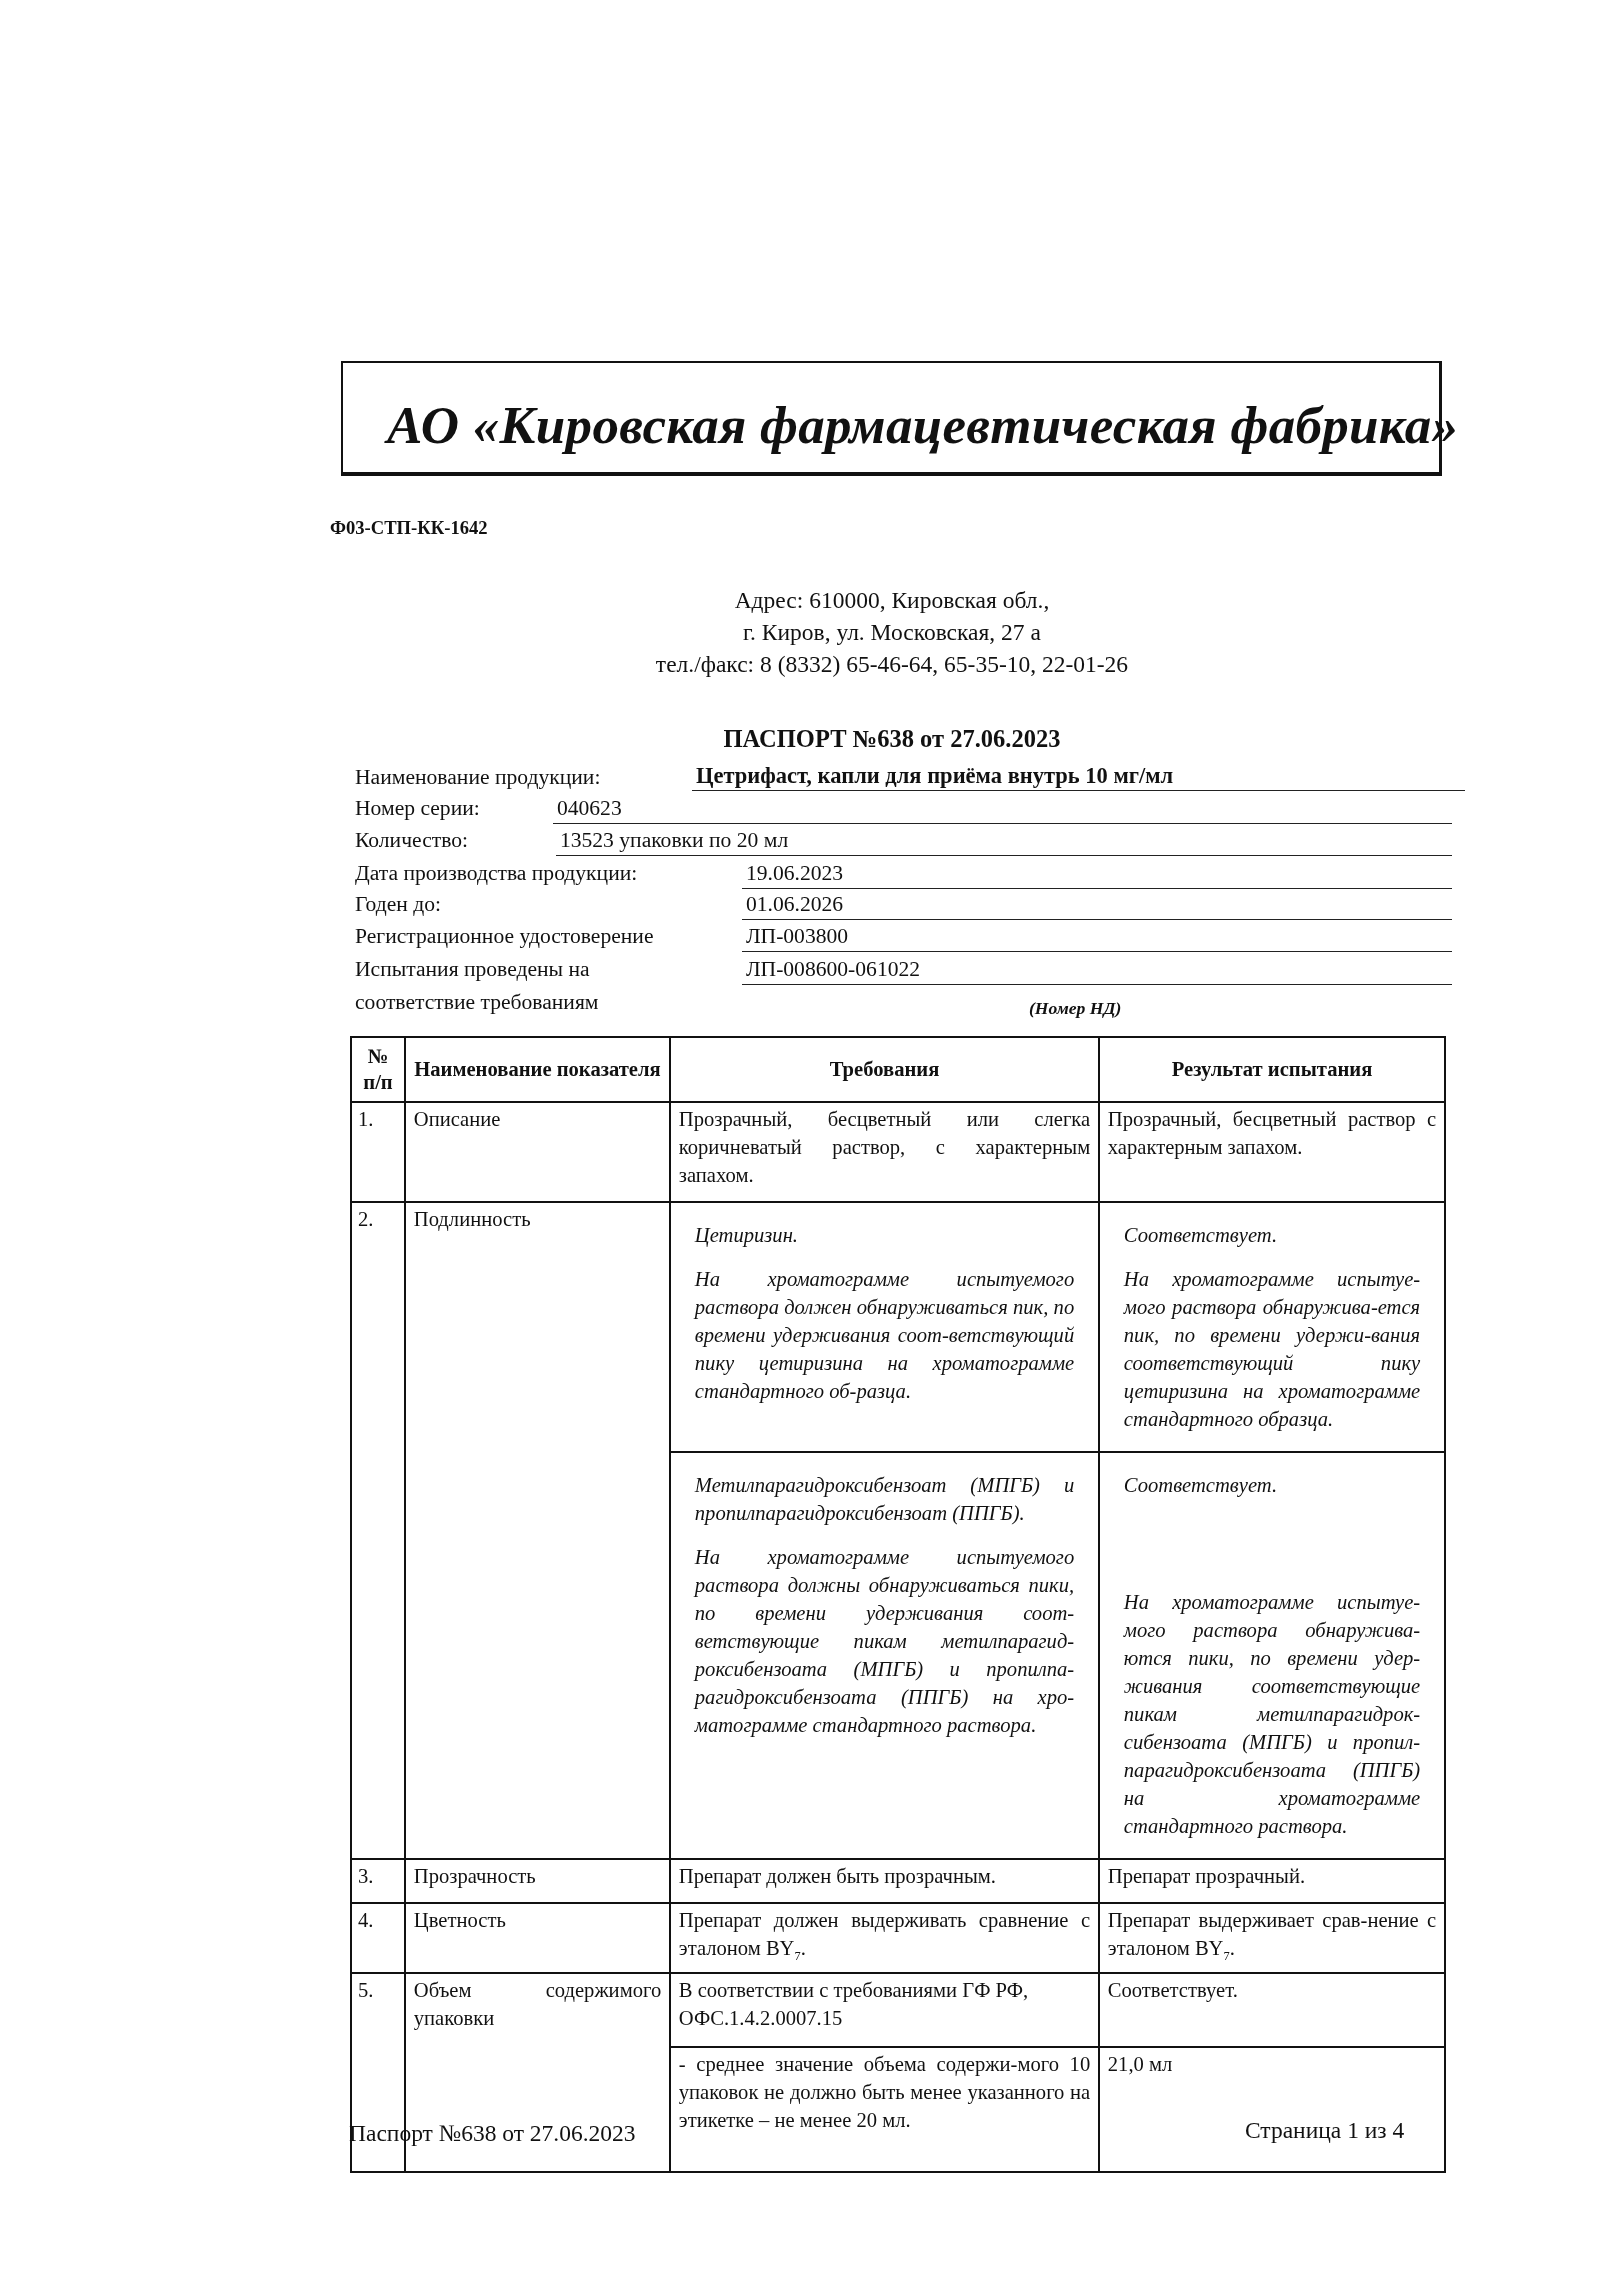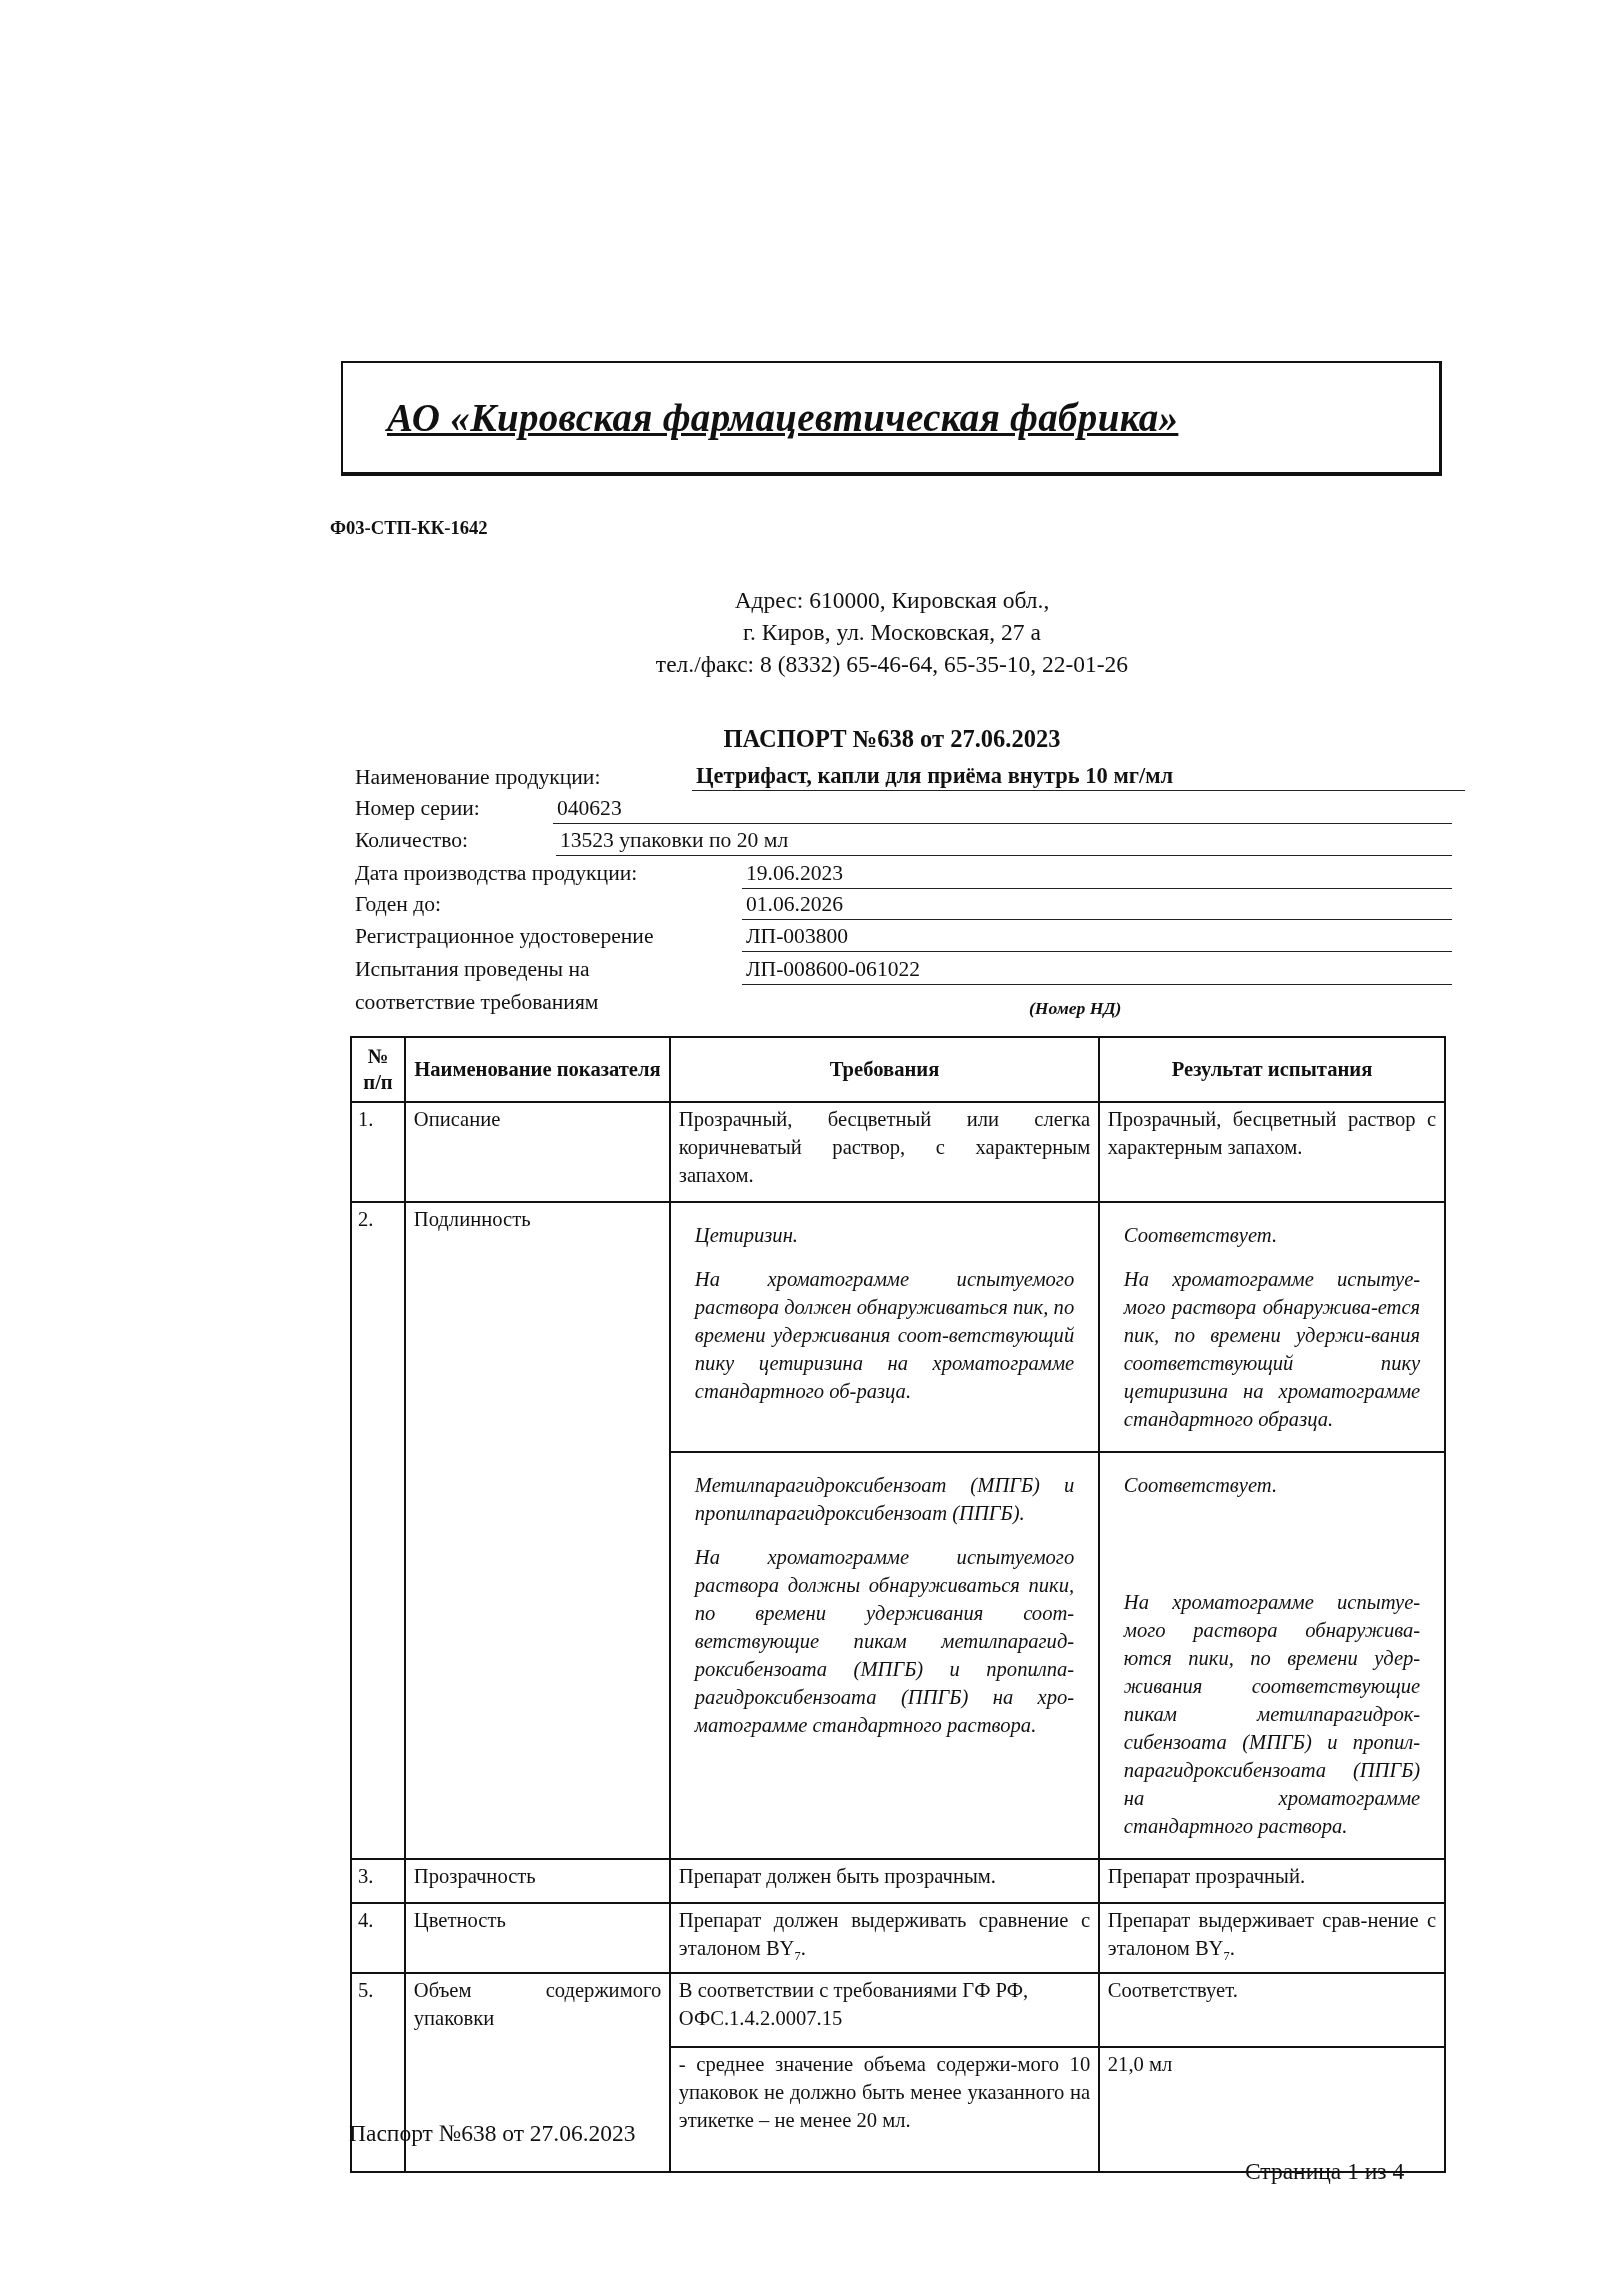--- a/index.html
+++ b/index.html
@@ -22,26 +22,25 @@
       left: 341px; top: 361px;
       width: 1101px; height: 115px;
       border: 2.9px solid #111;
       box-sizing: border-box;
       border-bottom-width: 4.9px;
       border-right-width: 3.9px;
     }
     .company-name {
       position: absolute;
       left: 44px; top: 32px;
-      font-size: 39px;
+      font-size: 53px;
       font-style: italic;
       font-weight: bold;
       letter-spacing: 0.3px;
       white-space: nowrap;
-      text-decoration: underline;
     }
 
     .form-code {
       left: 330px; top: 517px;
       font-size: 18.6px;
       font-weight: bold;
       font-family: "Liberation Serif", serif;
     }
 
     .address-block {
@@ -122,21 +121,20 @@
 
     .footer-left {
       left: 349px; top: 2120px;
       font-size: 23.5px;
       white-space: nowrap;
     }
     .footer-right {
       left: 1245px; top: 2117px;
       font-size: 23.5px;
       white-space: nowrap;
-      margin-top: 41px;
     }
     sub { font-size: 60%; }
   </style>
 </head>
 <body>
 
 <div class="abs company-box">
   <div class="company-name">АО «Кировская фармацевтическая фабрика»</div>
 </div>
 

